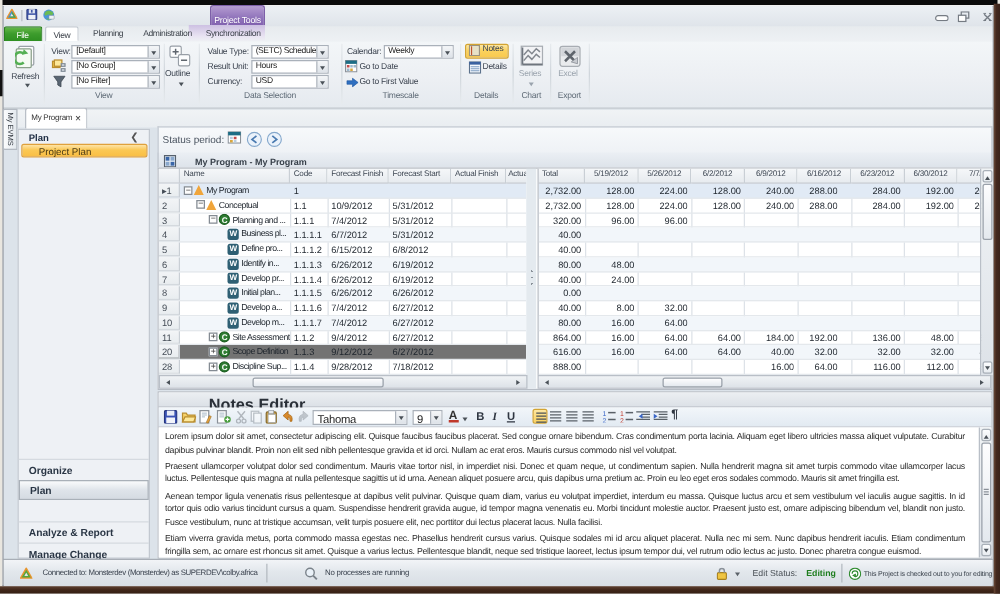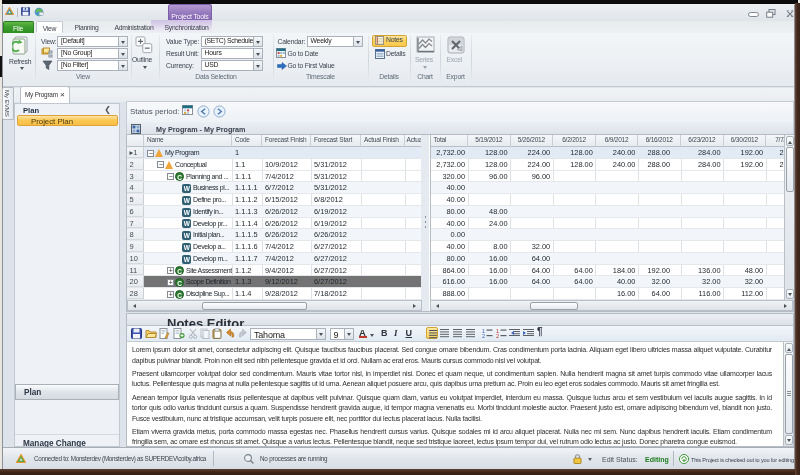--- a/index.html
+++ b/index.html
@@ -289,22 +289,28 @@
       <span style="position:absolute;right:4px;top:4px;font-size:6.3px;color:#444;">✕</span>
     </div>
   <div class="abs" id="sidebar">
     <div id="sb-head">
         <span style="position:absolute;left:8px;top:2px;">Plan</span>
         <span style="position:absolute;right:8px;top:1px;font-weight:normal;color:#555;font-size:8px;">❮</span>
       </div>
     <div id="sb-item">
         <span style="position:absolute;left:13px;top:0.5px;">Project Plan</span>
       </div>
+    <div class="navbtn" style="top:263.5px;">
+        <span>Organize</span>
+      </div>
     <div class="navbtn" style="top:280px;background:linear-gradient(to bottom,#fafbfc,#dfe4ea 50%,#d5dbe2);border:1px solid #a9b0b8;height:16.5px;">
         <span style="top:3.5px;">Plan</span>
+      </div>
+    <div class="navbtn" style="top:313.5px;">
+        <span>Analyze &amp; Report</span>
       </div>
     <div class="navbtn" style="top:330px;">
         <span>Manage Change</span>
       </div>
   </div>
   <div class="abs" id="main">
     <div id="speriod">
       <span style="position:absolute;left:3px;top:4.5px;font-size:8px;color:#4a5460;">Status period:</span>
       <svg style="position:absolute;left:55px;top:3px;" width="11" height="10" viewBox="0 0 11 10">
           <rect x="0.5" y="0.5" width="10" height="9" fill="#fff" stroke="#8a9199"></rect>

